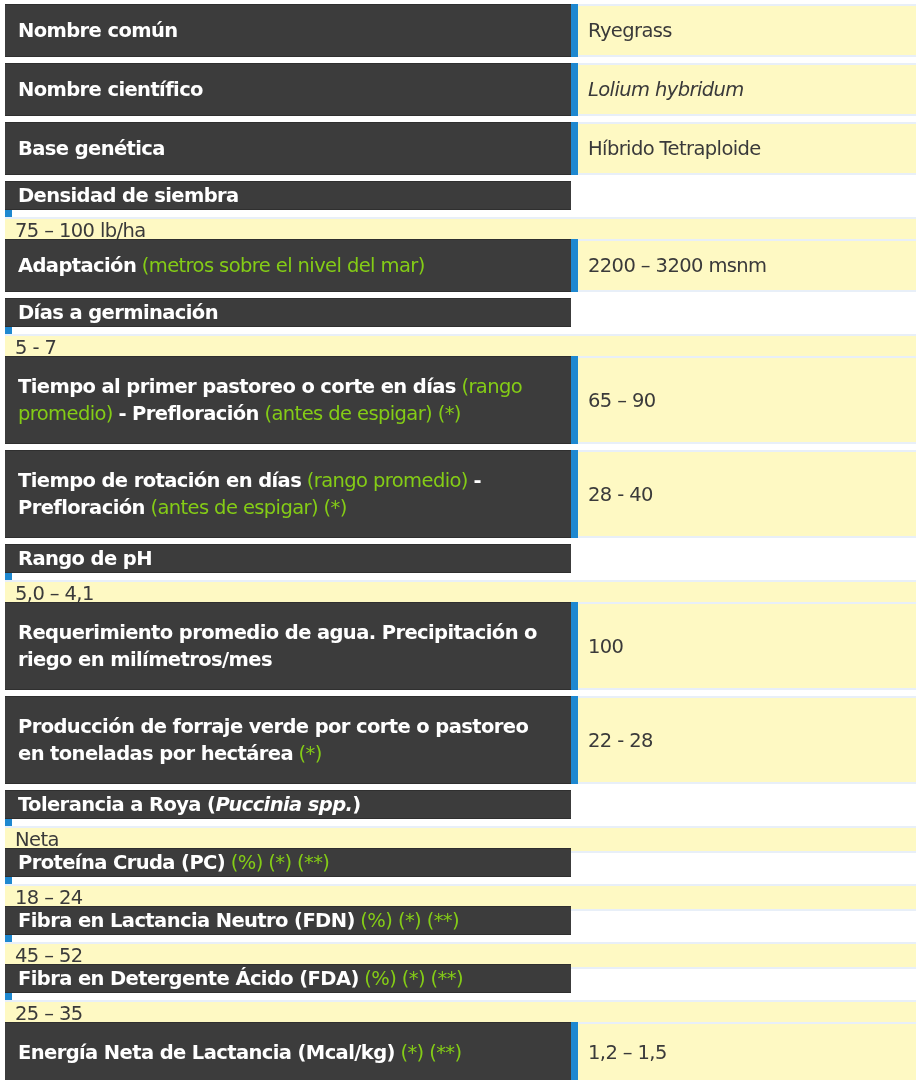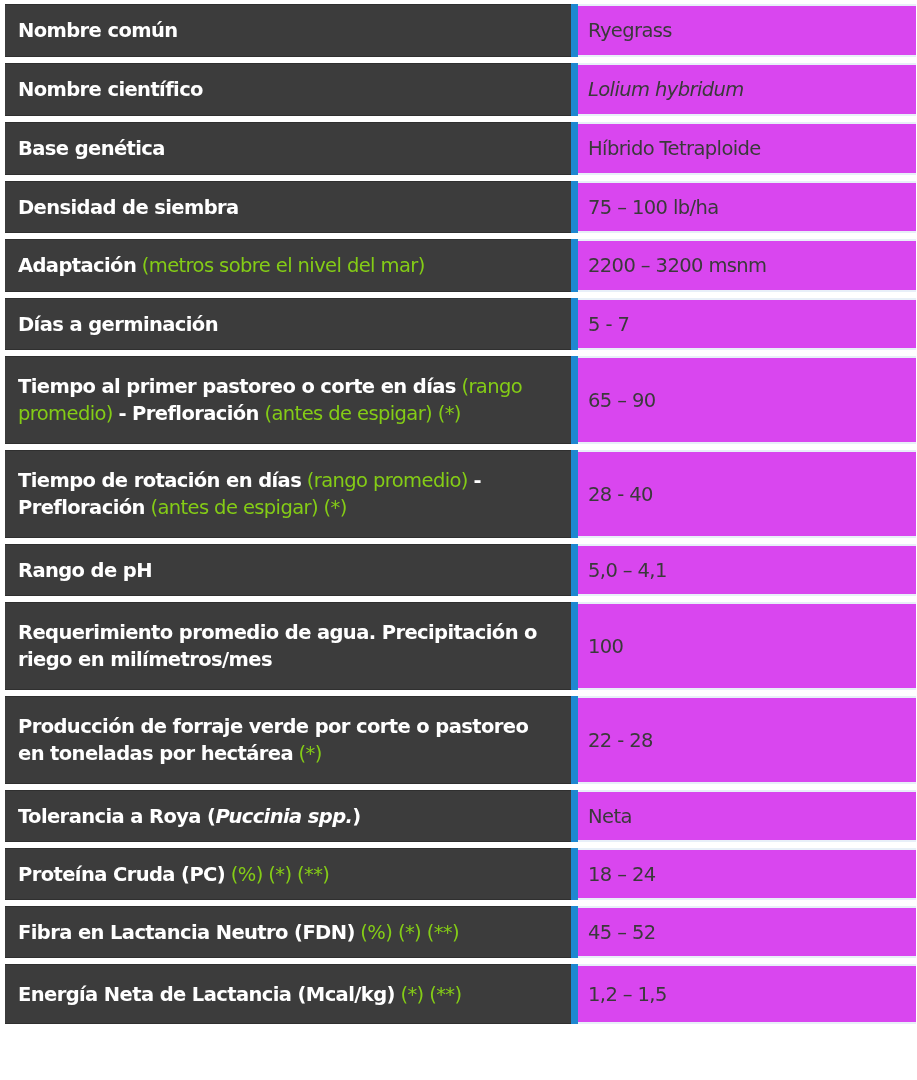--- a/index.html
+++ b/index.html
@@ -18,21 +18,21 @@
       position: absolute;
       left: 5px;
       top: 4px;
       width: 911px;
     }
     .spec-row {
       display: flex;
       margin-bottom: 6px;
     }
     .spec-row.h1 { height: 53px; }
-    .spec-row.h1b { height: 52px; }
+    .spec-row.h1b { height: 52px; flex-direction: column; }
     .spec-row.h2 { height: 88px; }
     .spec-row.h-last { height: 60px; }
 
     .label-cell {
       width: 566px;
       background: #3c3c3c;
       color: #ffffff;
       box-sizing: border-box;
       padding: 0 14px 0 13px;
       display: flex;
@@ -57,21 +57,21 @@
     .label-cell i {
       font-style: italic;
     }
     .accent-bar {
       width: 7px;
       background: #1e88d0;
       flex: 0 0 7px;
     }
     .value-cell {
       flex: 1;
-      background: #d946ef;
+      background: #fef9c3;
       border-top: 2px solid #e8eff8;
       border-bottom: 2px solid #e8eff8;
       box-sizing: border-box;
       display: flex;
       align-items: center;
       padding-left: 10px;
       color: #3a3a3a;
       font-size: 19.5px;
       letter-spacing: -0.6px;
     }
@@ -189,20 +189,27 @@
   </div>
 
   <div class="spec-row h1b">
     <div class="label-cell">
       <span class="label-text"><b>Fibra en Lactancia Neutro (FDN)</b><span class="reg"> (%) (*) (**)</span></span>
     </div>
     <div class="accent-bar"></div>
     <div class="value-cell">45 – 52</div>
   </div>
 
+  <div class="spec-row h1b">
+    <div class="label-cell">
+      <span class="label-text"><b>Fibra en Detergente Ácido (FDA)</b><span class="reg"> (%) (*) (**)</span></span>
+    </div>
+    <div class="accent-bar"></div>
+    <div class="value-cell">25 – 35</div>
+  </div>
 
   <div class="spec-row h-last">
     <div class="label-cell">
       <span class="label-text"><b>Energía Neta de Lactancia (Mcal/kg)</b><span class="reg"> (*) (**)</span></span>
     </div>
     <div class="accent-bar"></div>
     <div class="value-cell">1,2 – 1,5</div>
   </div>
 
 </div>

